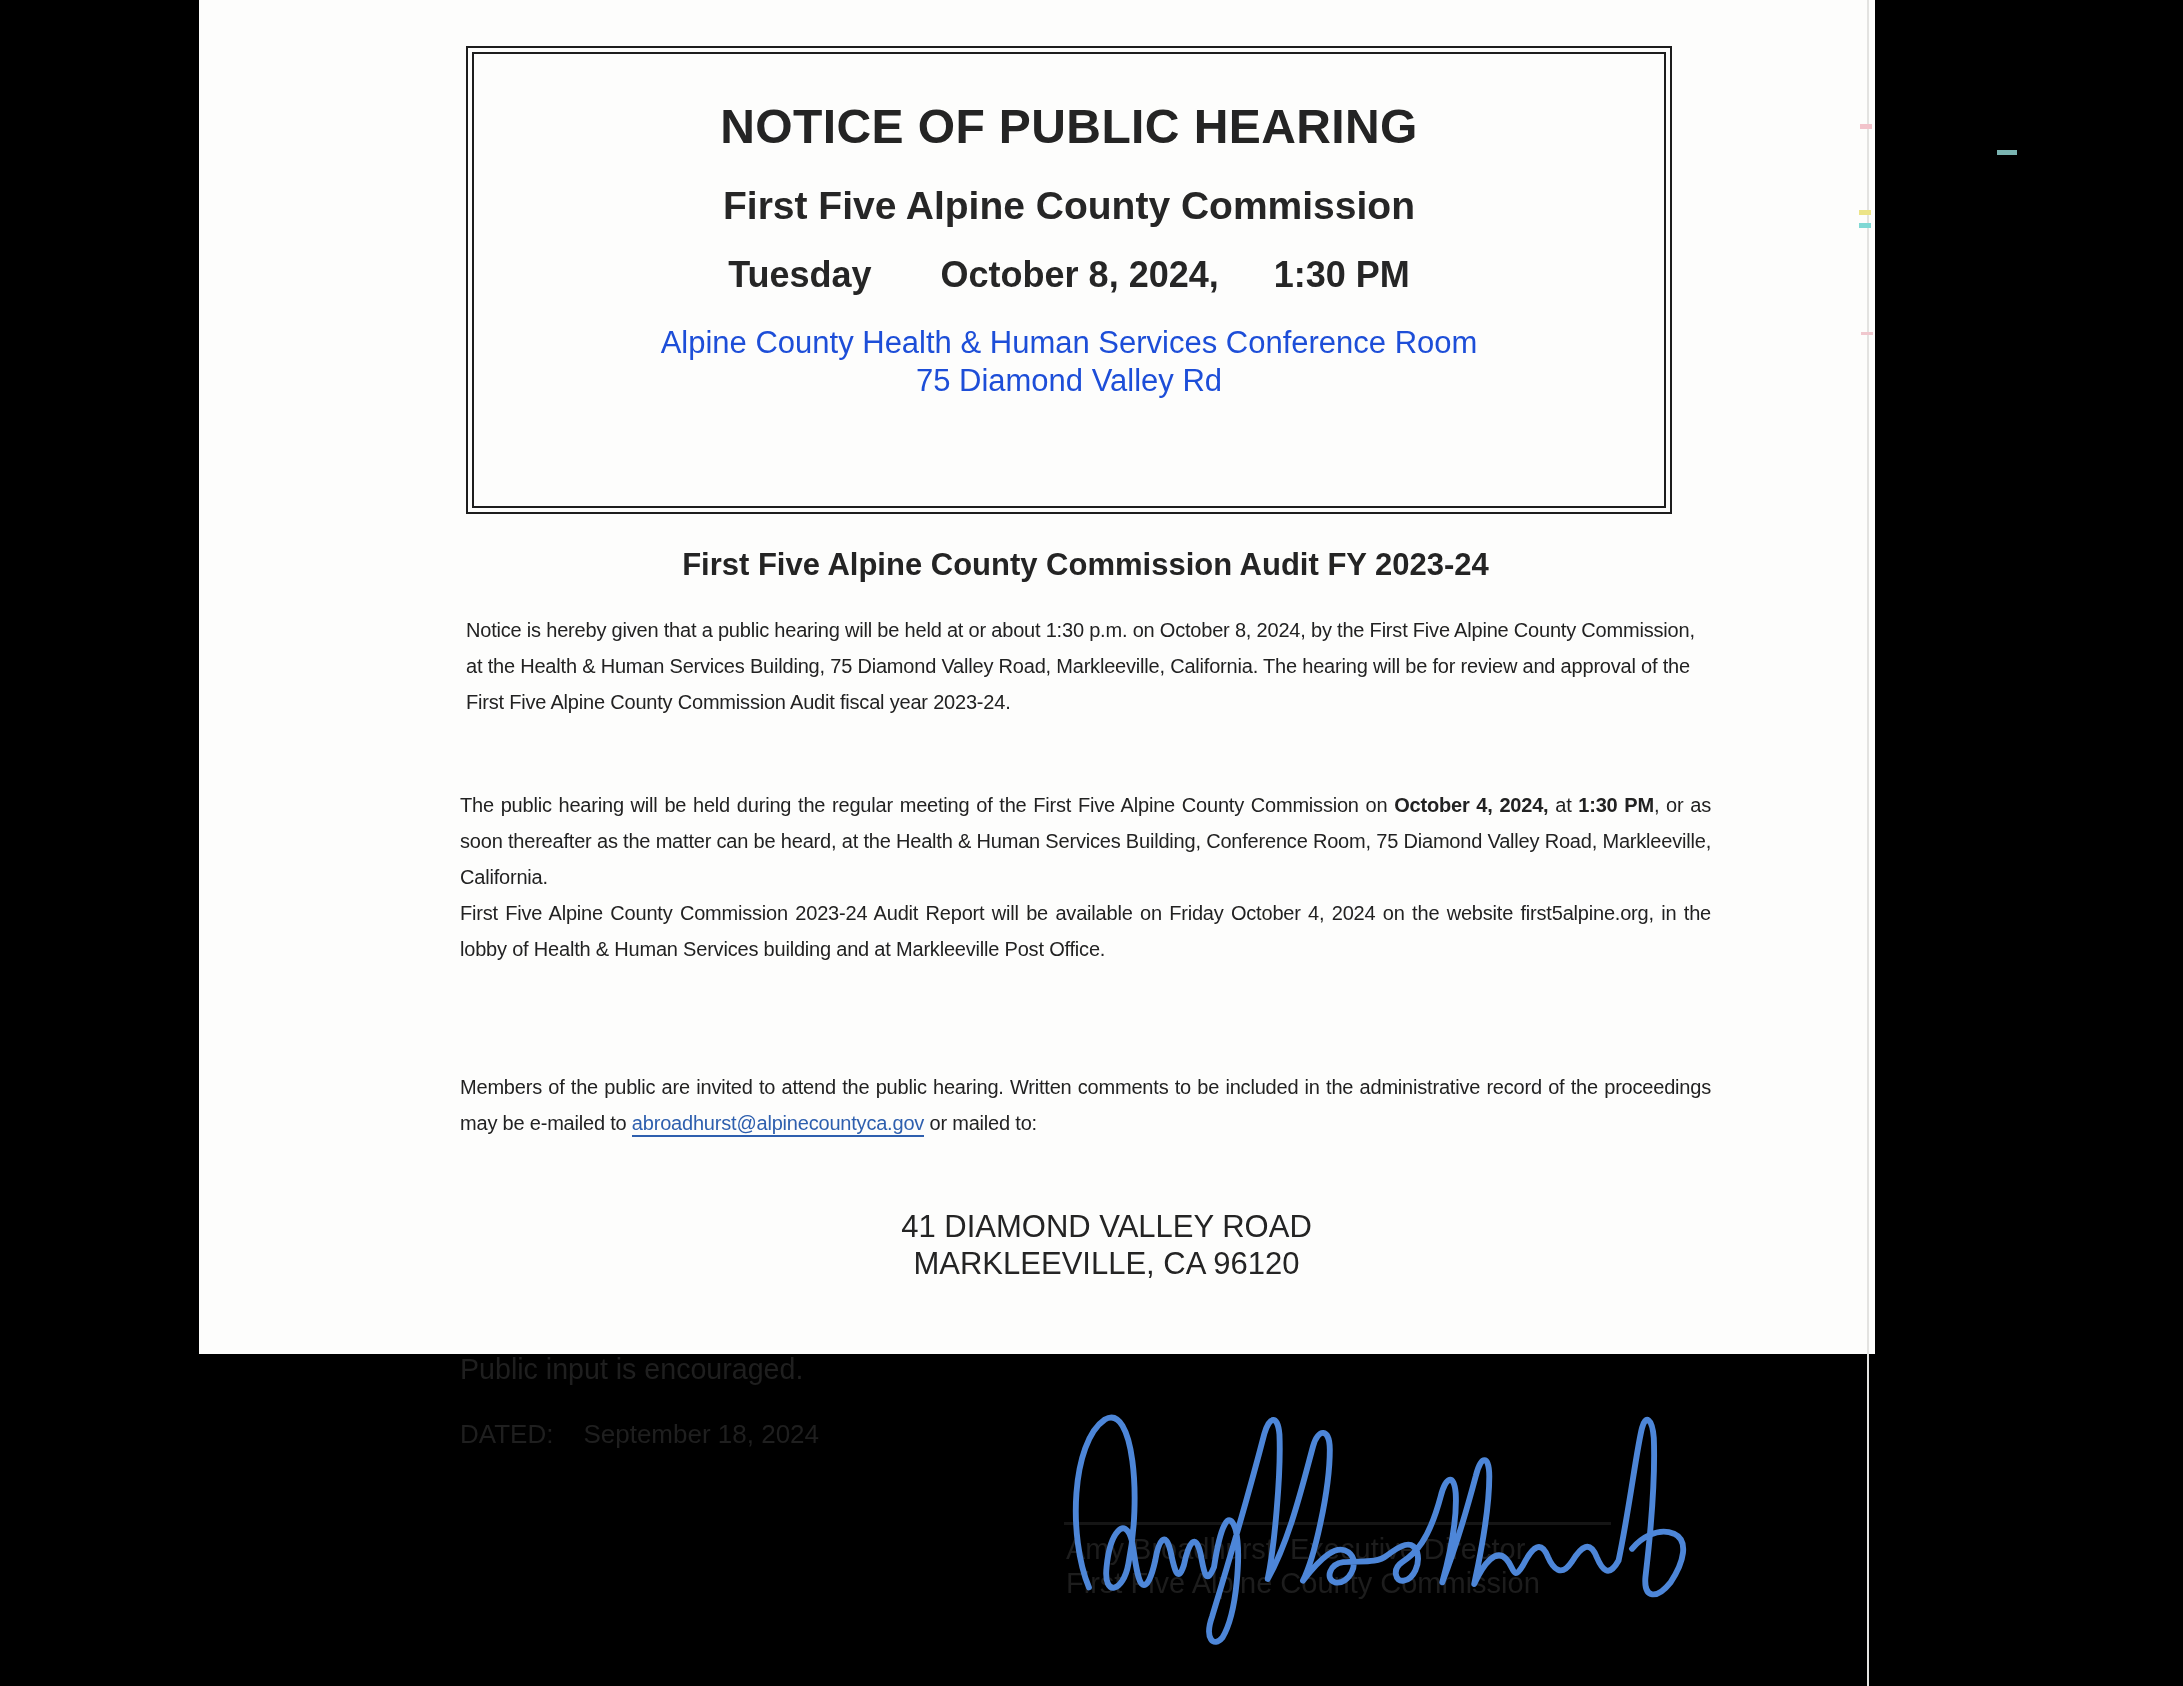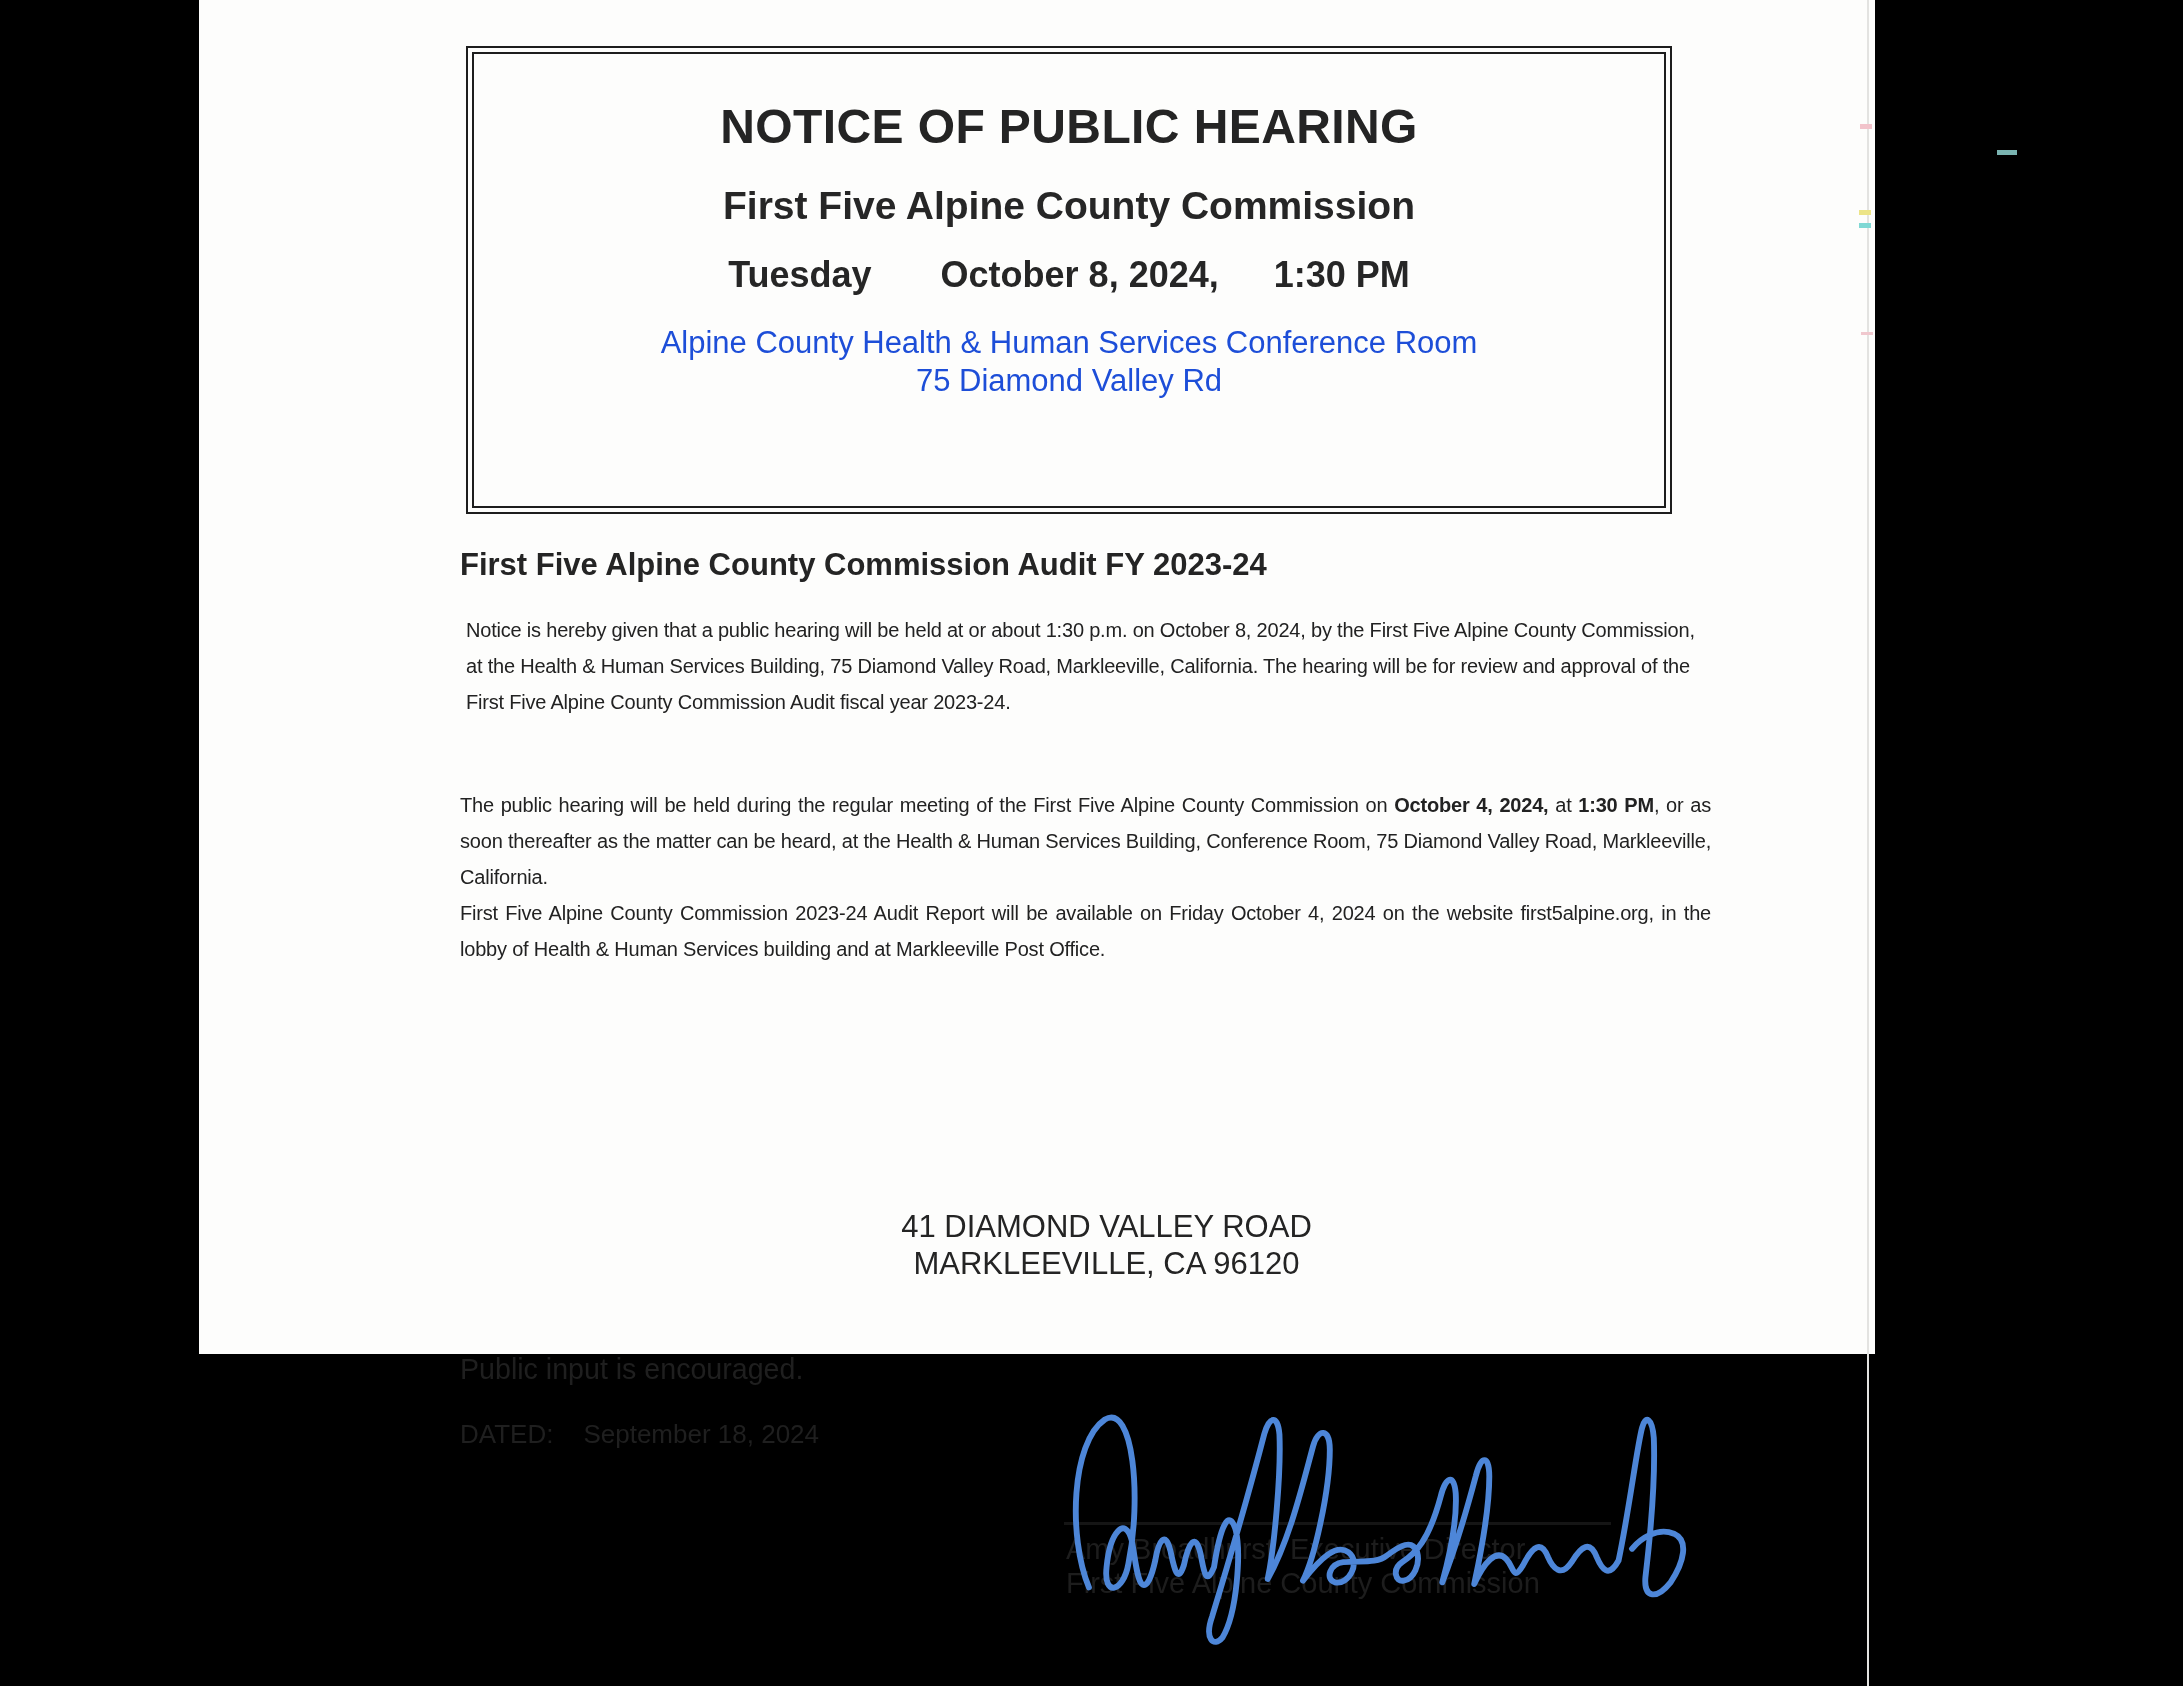--- a/index.html
+++ b/index.html
@@ -29,21 +29,21 @@
   .h1{top:99px;font-size:48px;font-weight:bold;letter-spacing:0.4px;color:#242424;}
   .h2{top:184px;font-size:39px;font-weight:bold;color:#262626;}
   .date-row{top:254px;font-size:36px;font-weight:bold;color:#262626;}
   .date-row span{display:inline-block;}
   .date-sep1{width:69px;}
   .date-sep2{width:55px;}
   .venue{top:324px;font-size:31px;line-height:38px;color:#1d4ed8;}
 
   
   .body-col{left:261px;width:1251px;}
-  .audit-heading{top:547px;font-size:31px;font-weight:bold;color:#242424;}
+  .audit-heading{top:547px;text-align:center;font-size:31px;font-weight:bold;color:#242424;}
   .para{font-size:20px;line-height:36px;letter-spacing:-0.2px;color:#222;}
   .para p{margin:0;}
   .justify{text-align:justify;}
   .p1{top:612px;left:267px;width:1234px;}
   .p2{top:787px;}
   .p3{top:1069px;}
   .addr{top:1208px;text-align:center;font-size:31px;line-height:37px;transform:translateX(21px);color:#242424;}
   .public-input{top:1353px;font-size:28.6px;}
   .dated{top:1419px;font-size:26px;}
   .dated .val{margin-left:30px;}
@@ -85,20 +85,23 @@
 
   <div class="abs body-col audit-heading">First Five Alpine County Commission Audit FY 2023-24</div>
 
   <div class="abs para p1">Notice is hereby given that a public hearing will be held at or about 1:30 p.m. on October 8, 2024, by the First Five Alpine County Commission, at the Health &amp; Human Services Building, 75 Diamond Valley Road, Markleeville, California. The hearing will be for review and approval of the First Five Alpine County Commission Audit fiscal year 2023-24.</div>
 
   <div class="abs body-col para justify p2">
     <p><span>The public hearing will be held during the regular meeting of the First Five Alpine County Commission on </span><b>October 4, 2024,</b><span> at </span><b>1:30 PM</b><span>, or as soon thereafter as the matter can be heard, at the Health &amp; Human Services Building, Conference Room, 75 Diamond Valley Road, Markleeville, California.</span></p>
     <p>First Five Alpine County Commission 2023-24 Audit Report will be available on Friday October 4, 2024 on the website first5alpine.org, in the lobby of Health &amp; Human Services building and at Markleeville Post Office.</p>
   </div>
 
+  <div class="abs body-col para justify p3">
+    <span>Members of the public are invited to attend the public hearing.  Written comments to be included in the administrative record of the proceedings may be e-mailed to </span><span class="link">abroadhurst@alpinecountyca.gov</span><span> or mailed to:</span>
+  </div>
 
   <div class="abs body-col addr">
     <div>41 DIAMOND VALLEY ROAD</div>
     <div>MARKLEEVILLE, CA 96120</div>
   </div>
 
   <div class="abs body-col public-input">Public input is encouraged.</div>
 
   <div class="abs body-col dated">
     <span>DATED:</span><span class="val">September 18, 2024</span>

